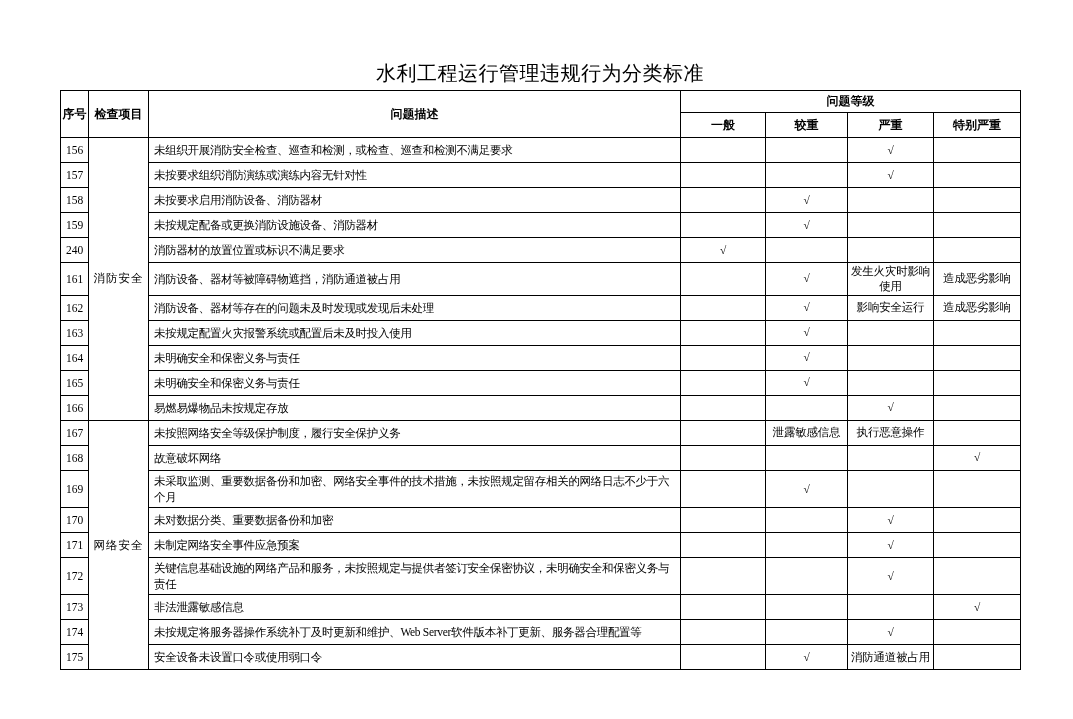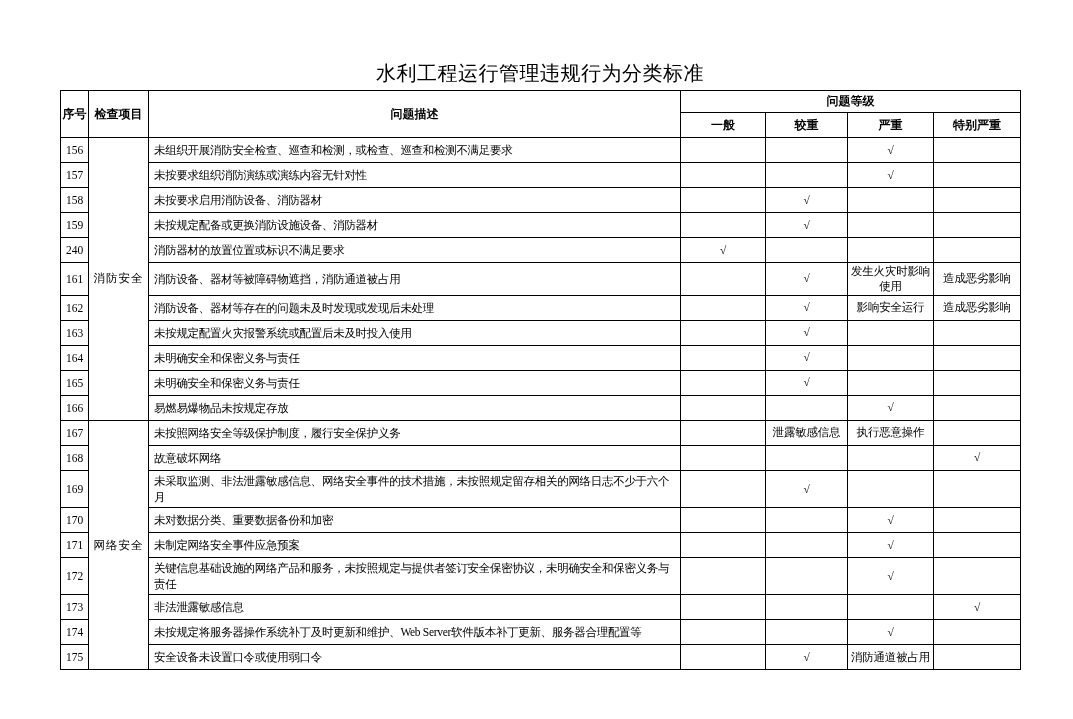--- a/index.html
+++ b/index.html
@@ -168,21 +168,21 @@
       <tr>
         <td class="num">168</td>
         <td class="desc">故意破坏网络</td>
         <td class="level"></td>
         <td class="level"></td>
         <td class="level"></td>
         <td class="level">√</td>
       </tr>
       <tr>
         <td class="num">169</td>
-        <td class="desc">未采取监测、非法泄露敏感信息、网络安全事件的技术措施，未按照规定留存相关的网络日志不少于六个月</td>
+        <td class="desc">未采取监测、重要数据备份和加密、网络安全事件的技术措施，未按照规定留存相关的网络日志不少于六个月</td>
         <td class="level"></td>
         <td class="level">√</td>
         <td class="level"></td>
         <td class="level"></td>
       </tr>
       <tr>
         <td class="num">170</td>
         <td class="desc">未对数据分类、重要数据备份和加密</td>
         <td class="level"></td>
         <td class="level"></td>

